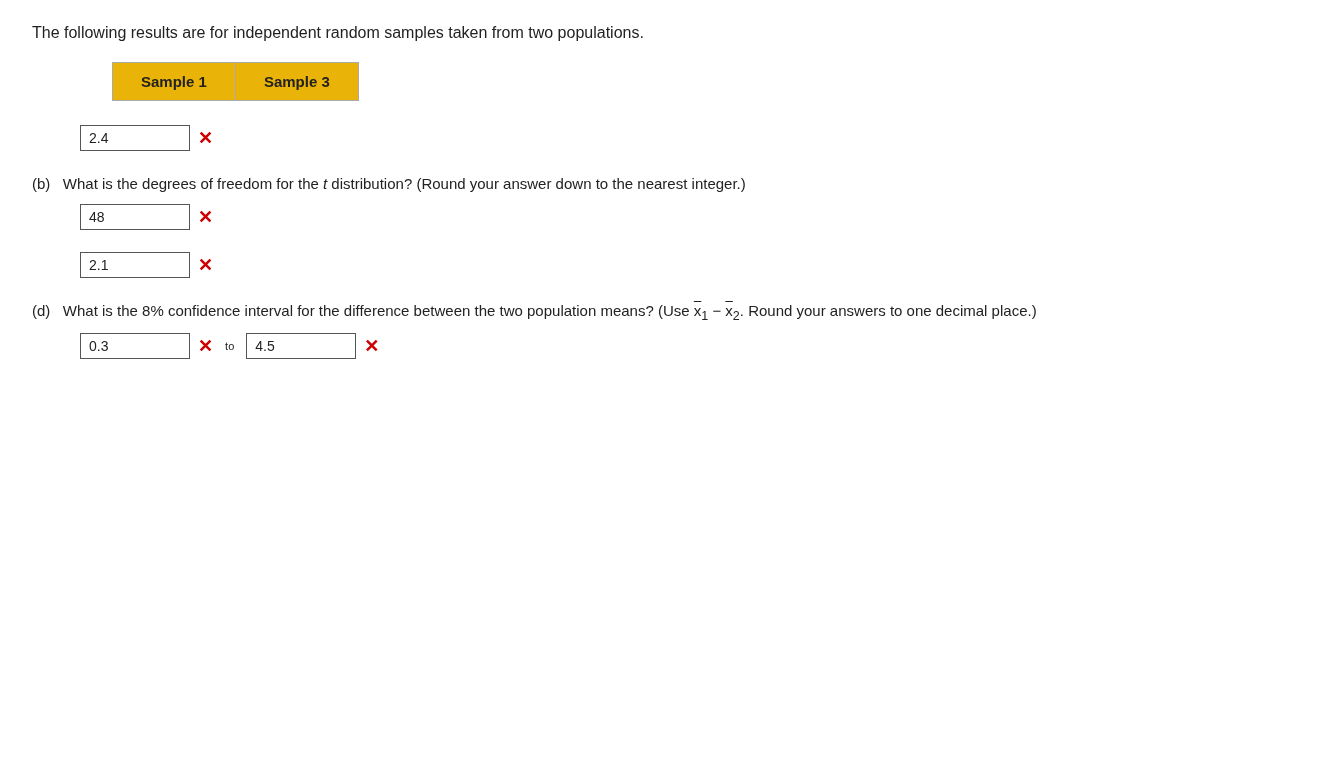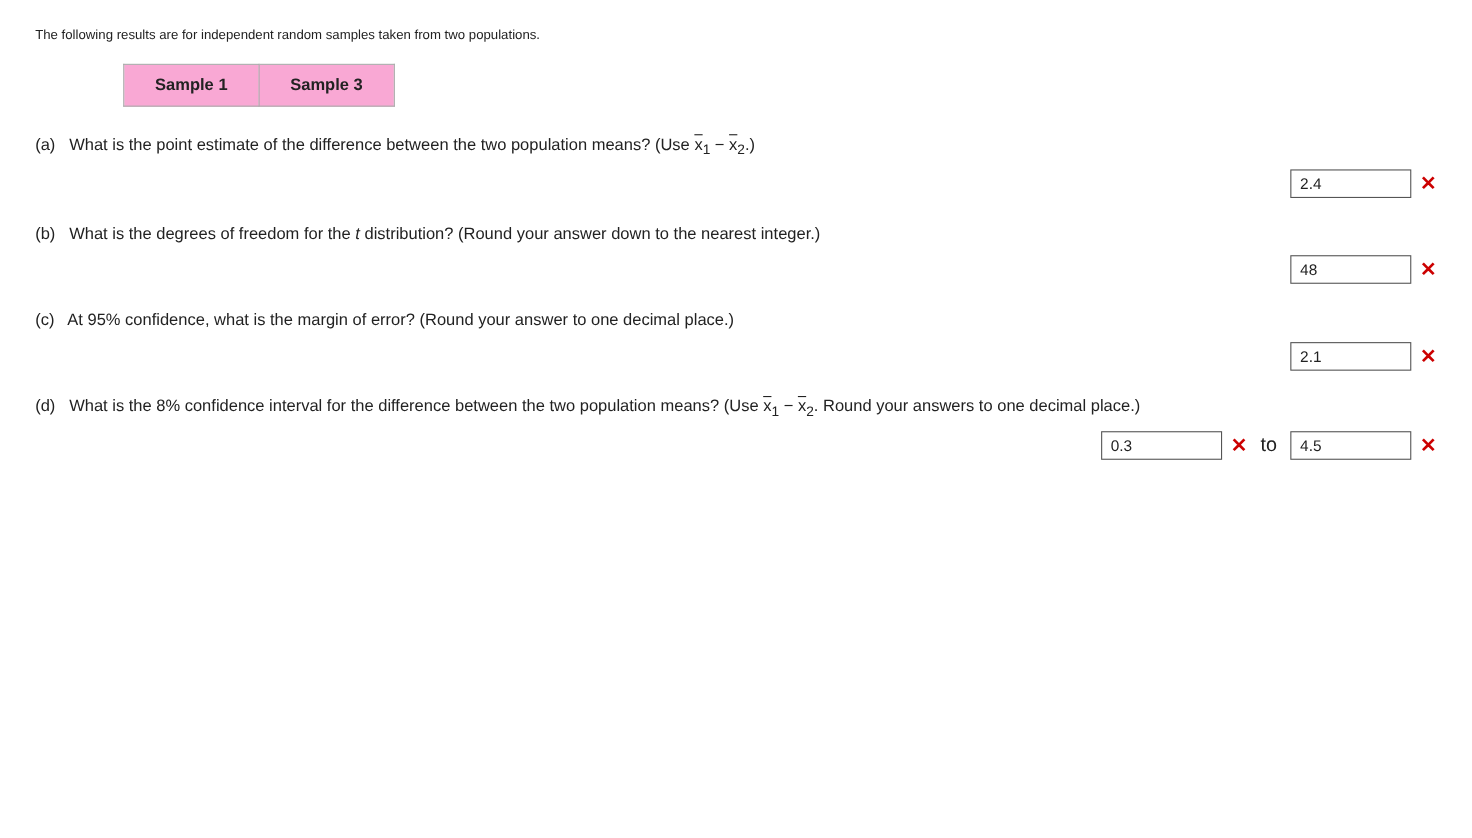--- a/index.html
+++ b/index.html
@@ -7,70 +7,69 @@
       font-family: Arial, sans-serif;
       font-size: 15px;
       color: #222;
       background: #fff;
       padding: 24px 32px;
       width: 1338px;
       min-height: 762px;
     }
     .intro {
       margin-bottom: 20px;
-      font-size: 12px;
+      font-size: 16px;
     }
     .table-wrap {
       margin-left: 80px;
       margin-bottom: 24px;
     }
     table {
       border-collapse: collapse;
     }
     table th, table td {
       border: 1px solid #aaa;
       padding: 10px 28px;
       text-align: center;
       font-size: 15px;
     }
     table th {
       font-weight: bold;
-      background: #f9a8d4;
+      background: #eab308;
       text-align: right;
     }
     .question-block {
       margin-bottom: 22px;
     }
     .question-label {
       margin-bottom: 8px;
       font-size: 15px;
       line-height: 1.5;
     }
     .answer-row {
       display: flex;
       align-items: center;
       margin-left: 48px;
       gap: 8px;
-      justify-content: flex-end;
     }
     .answer-input {
       border: 1px solid #555;
       padding: 4px 8px;
       width: 110px;
       font-size: 14px;
       color: #222;
     }
     .x-icon {
       color: #cc0000;
       font-size: 18px;
       font-weight: bold;
       cursor: pointer;
     }
     .to-text {
-      font-size: 18px;
+      font-size: 11px;
       margin: 0 4px;
     }
     
     .overline {
       text-decoration: overline;
     }
     
     .italic { font-style: italic; }
   </style>
 </head>
@@ -85,49 +84,39 @@
         <th>Sample 1</th>
         <th>Sample 3</th>
       </tr>
     </thead>
     <tbody>
     </tbody>
   </table>
 </div>
 
 <div class="question-block">
-  <div class="question-label">
-    <span>(a)</span>
-    &nbsp;
-    <span>What is the point estimate of the difference between the two population means? (Use </span><span class="overline">x</span><sub>1</sub><span> − </span><span class="overline">x</span><sub>2</sub><span>.)</span>
-  </div>
   <div class="answer-row">
     <input class="answer-input" type="text" value="2.4" style="">
     <span class="x-icon">✕</span>
   </div>
 </div>
 
 <div class="question-block">
   <div class="question-label">
     <span>(b)</span>
     &nbsp;
     <span>What is the degrees of freedom for the <span class="italic">t</span> distribution? (Round your answer down to the nearest integer.)</span>
   </div>
   <div class="answer-row">
     <input class="answer-input" type="text" value="48" style="">
     <span class="x-icon">✕</span>
   </div>
 </div>
 
 <div class="question-block">
-  <div class="question-label">
-    <span>(c)</span>
-    &nbsp;
-    <span>At 95% confidence, what is the margin of error? (Round your answer to one decimal place.)</span>
-  </div>
   <div class="answer-row">
     <input class="answer-input" type="text" value="2.1" style="">
     <span class="x-icon">✕</span>
   </div>
 </div>
 
 <div class="question-block">
   <div class="question-label">
     <span>(d)</span>
     &nbsp;

